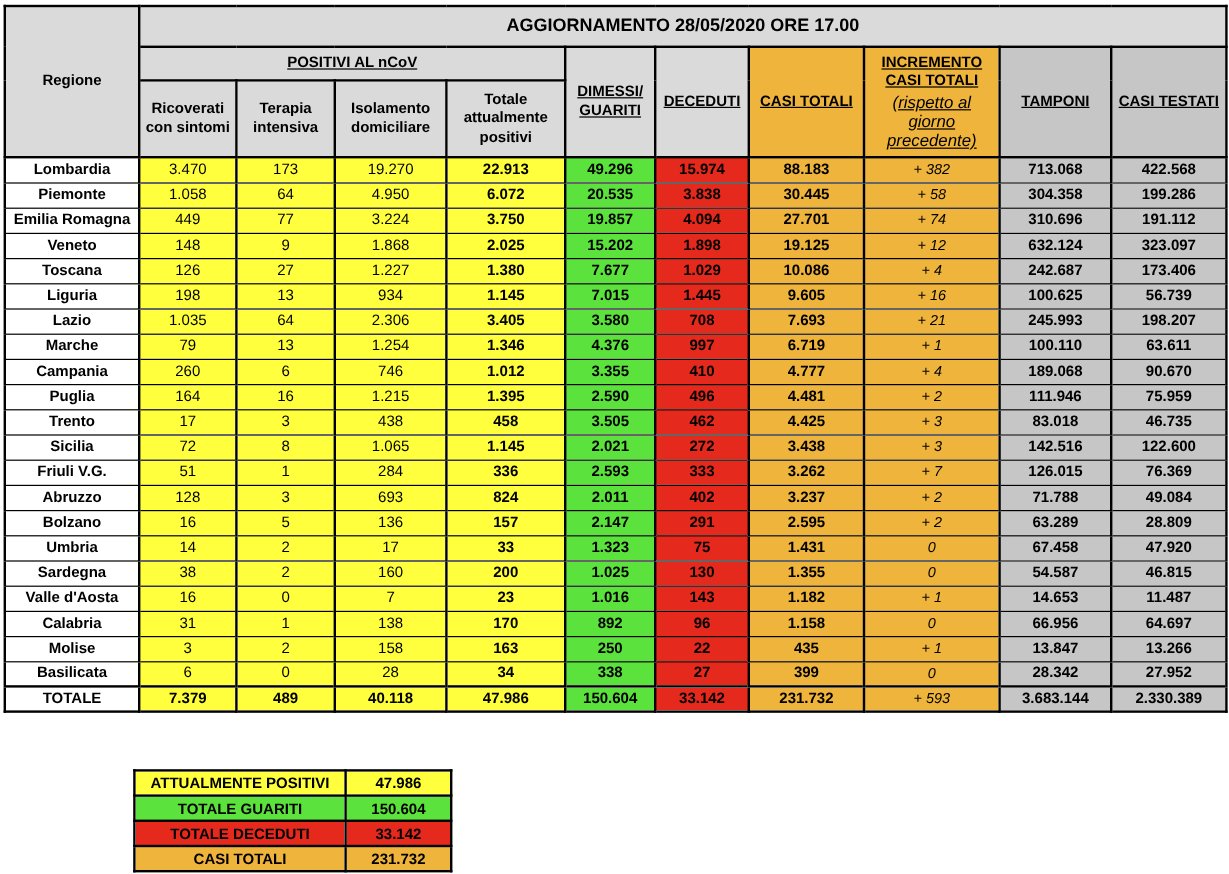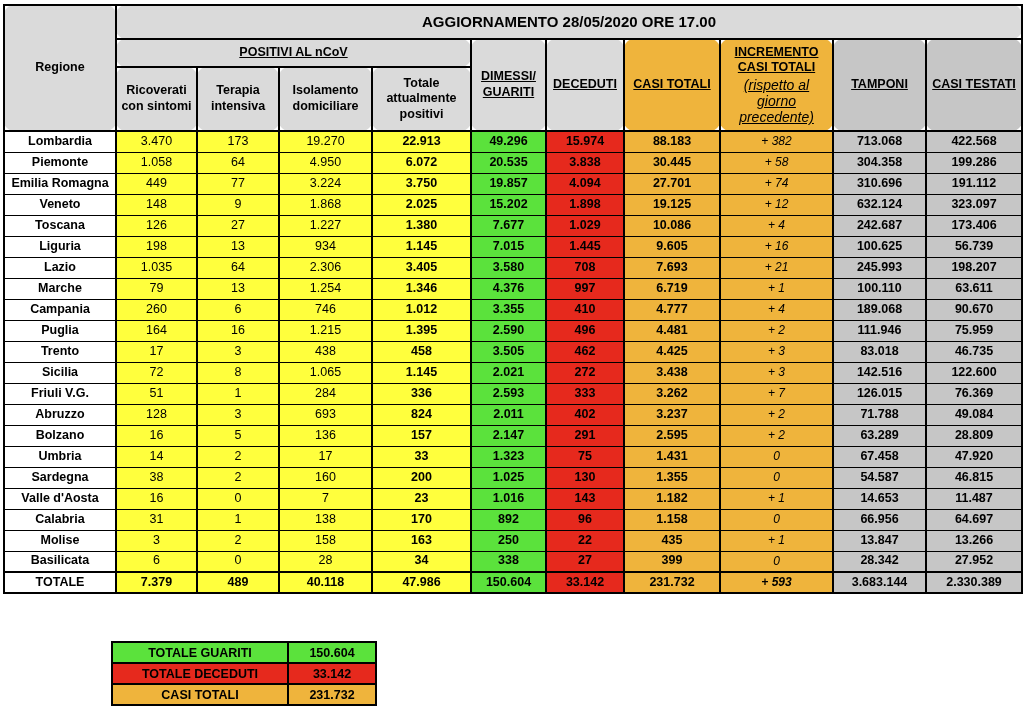--- a/index.html
+++ b/index.html
@@ -28,41 +28,41 @@
     width: 1018px;
     border: 2px solid var(--border);
   }
   .main th, .main td {
     border: 1px solid var(--border);
     border-left-width: 2px; border-right-width: 2px;
     text-align: center; vertical-align: middle;
     padding: 0 2px; overflow: hidden;
     font-size: 12.5px; line-height: 1.25;
   }
-  .main thead th { border-width: 2px; font-weight: bold; background: var(--gray-header); border-radius: 10px; }
+  .main thead th { border-width: 2px; font-weight: bold; background: var(--gray-header); }
   .hr1 { height: 34px; }
   .hr2 { height: 28px; text-decoration: underline; }
   .hr3 { height: 64px; }
   .main thead .title-cell { font-size: 15px; }
   .main thead .th-orange { background: var(--orange); }
   .main thead .th-gray { background: var(--gray-data); text-align: center; }
   .note { display: block; font-style: italic; font-weight: normal; font-size: 14px; line-height: 1.15; margin-top: 1px; }
 
   .main tbody tr { height: 21px; }
   .main tbody td { font-weight: bold; }
   .main tbody td.region { background: #fff; }
   .main tbody td.yellow { background: var(--yellow); }
   .main tbody td.green  { background: var(--green); }
   .main tbody td.red    { background: var(--red); }
   .main tbody td.orange { background: var(--orange); }
   .main tbody td.gray   { background: var(--gray-data); }
   .main tbody td.plain  { font-weight: normal; }
   .main tbody td.inc    { font-style: italic; font-weight: normal; font-size: 12px; }
   .main tbody tr.total-row td { border-top-width: 2px; border-bottom-width: 2px; font-weight: bold; }
-  .main tbody tr.total-row td.inc { font-weight: bold; }
+  .main tbody tr.total-row td.inc { font-weight: normal; }
 
   
   .summary {
     position: absolute; left: 111px; top: 641px;
     width: 264px;
     border: 2px solid var(--border);
   }
   .summary td {
     border: 2px solid var(--border);
     height: 21px;
@@ -406,20 +406,24 @@
     </tbody>
 </table>
 
 <table class="summary">
   <colgroup>
     <col style="width:176px">
       <col style="width:88px">
   </colgroup>
   <tbody>
       <tr>
+        <td class="yellow">ATTUALMENTE POSITIVI</td>
+        <td class="yellow">47.986</td>
+      </tr>
+      <tr>
         <td class="green">TOTALE GUARITI</td>
         <td class="green">150.604</td>
       </tr>
       <tr>
         <td class="red">TOTALE DECEDUTI</td>
         <td class="red">33.142</td>
       </tr>
       <tr>
         <td class="orange">CASI TOTALI</td>
         <td class="orange">231.732</td>

